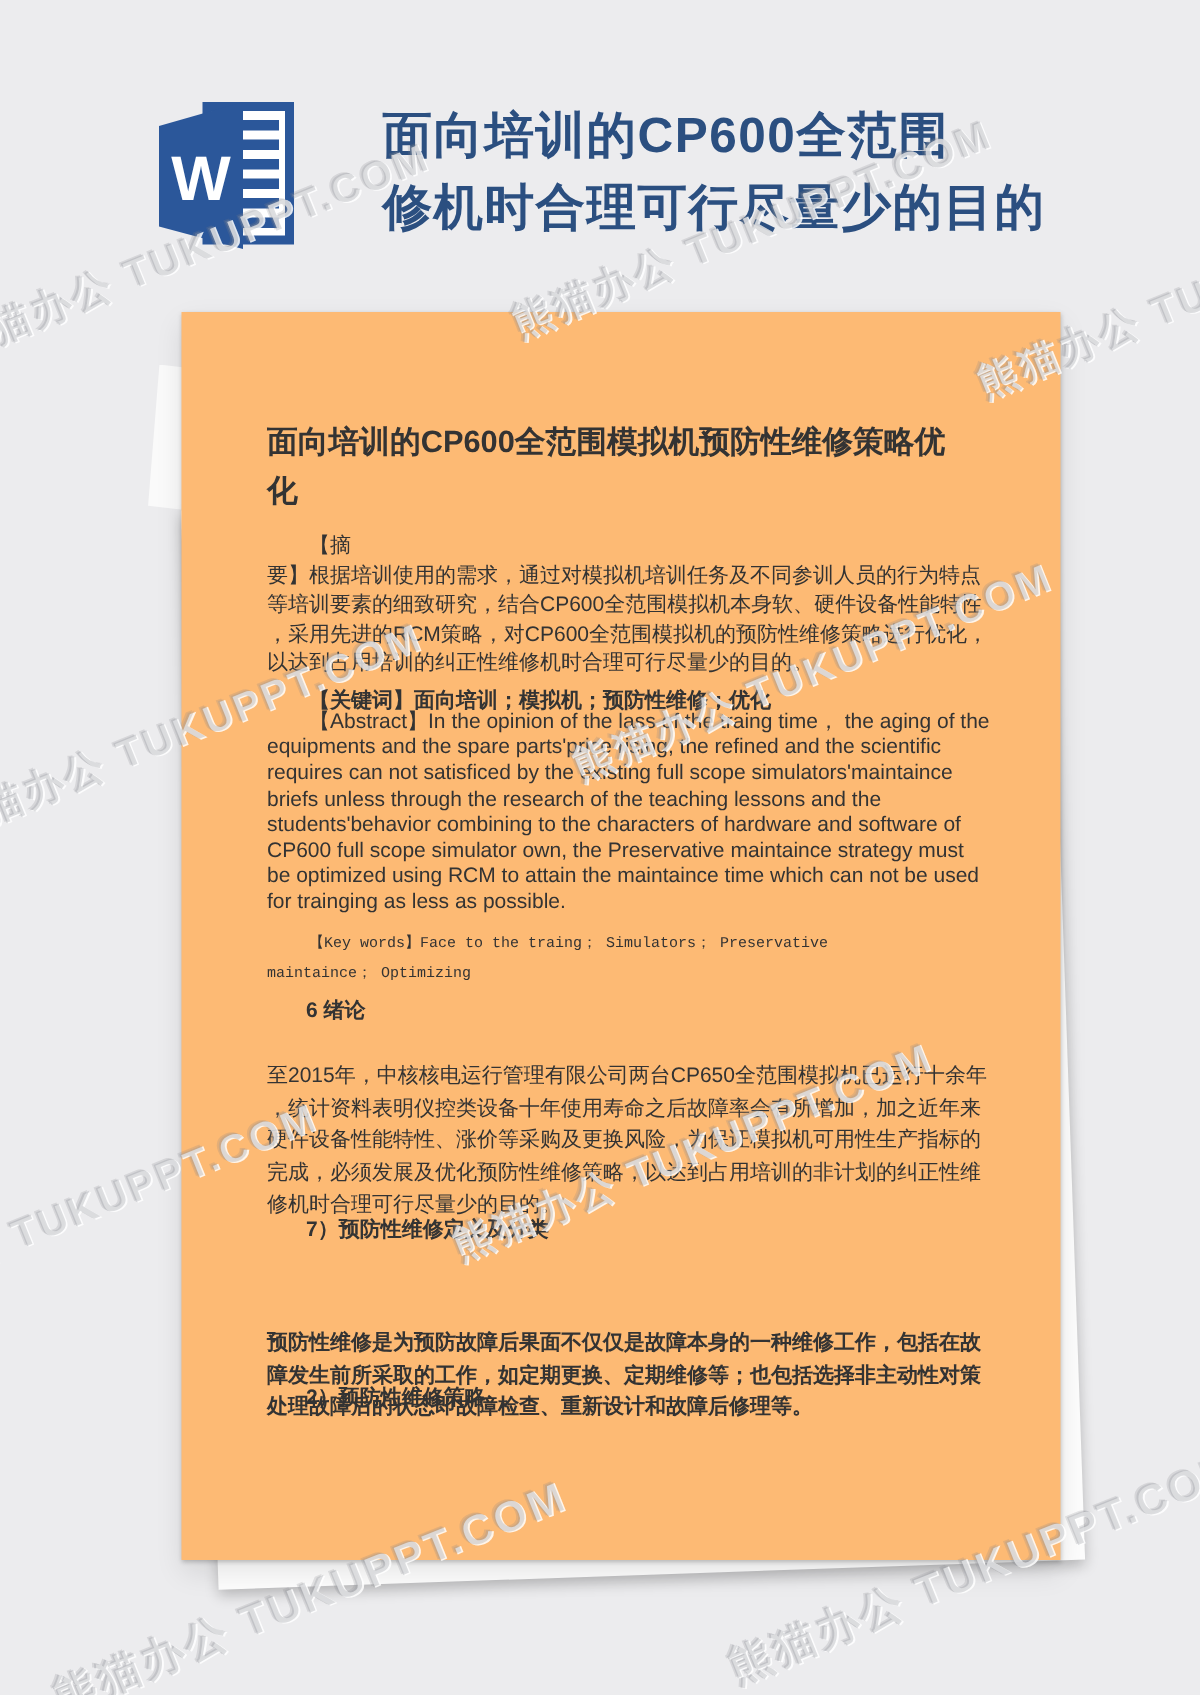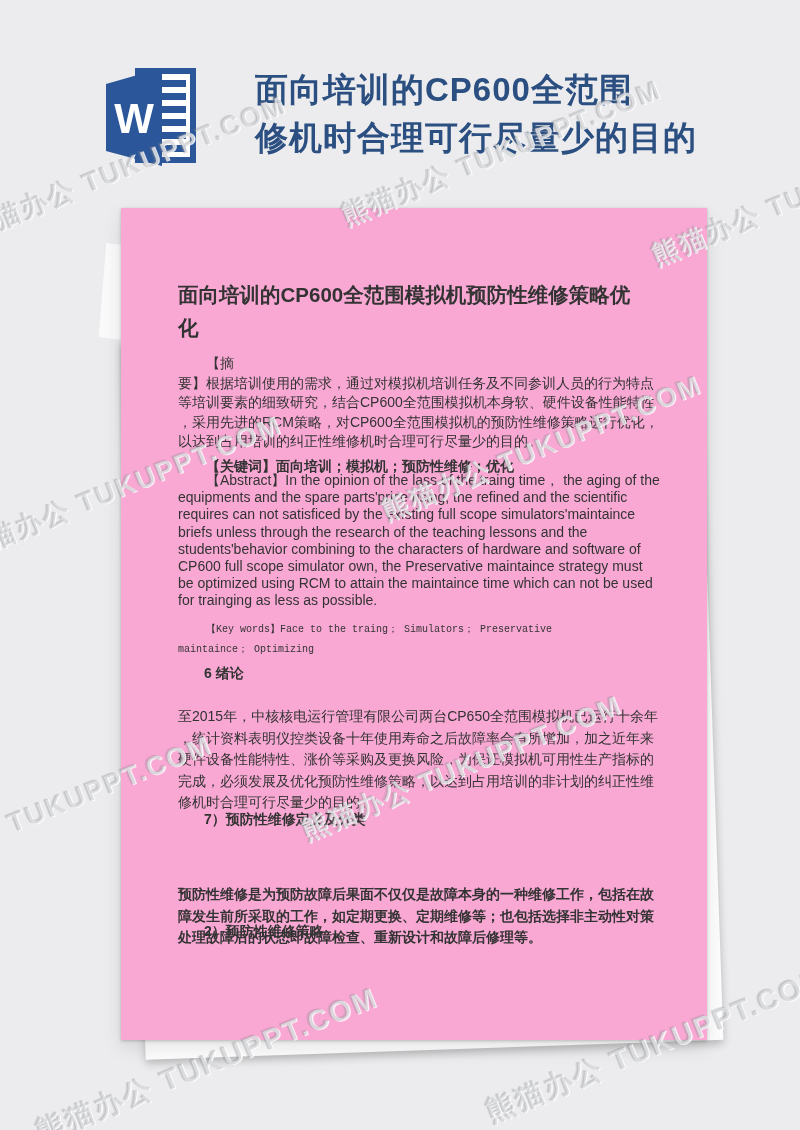--- a/index.html
+++ b/index.html
@@ -21,21 +21,21 @@
   }
   .page-corner{
     position:absolute;left:96px;top:243px;width:27px;height:97px;
     background:#fafafa;
     clip-path:polygon(38% 0,100% 2%,100% 100%,10% 97%);
     filter:drop-shadow(-2px 2px 3px rgba(0,0,0,0.18));
     z-index:1;
   }
   .page{
     position:absolute;left:121px;top:208px;width:586px;height:832px;
-    background:#f9a8d4;z-index:2;
+    background:#fdba74;z-index:2;
     box-shadow:0 1px 3px rgba(0,0,0,0.22), 0 8px 18px rgba(0,0,0,0.10);
   }
   
   .page .blk{position:absolute;left:57px;white-space:pre-line;color:#333;}
   .doc-title{top:70px;width:500px;font-size:20.5px;line-height:33px;
     font-weight:700;color:#1c1c1c;}
   .abstract-cn{top:146px;width:500px;font-size:14px;line-height:19.6px;text-indent:28px;}
   .keywords-cn{top:249px;width:500px;font-size:14px;line-height:19.6px;text-indent:28px;font-weight:bold;}
   .abstract-en{top:264px;width:520px;font-size:14px;line-height:17.2px;text-indent:28px;color:#2e2e2e;}
   .keywords-en{top:412px;width:520px;font-size:10px;line-height:20px;text-indent:28px;color:#2e2e2e;font-family:Liberation Mono, monospace;}

